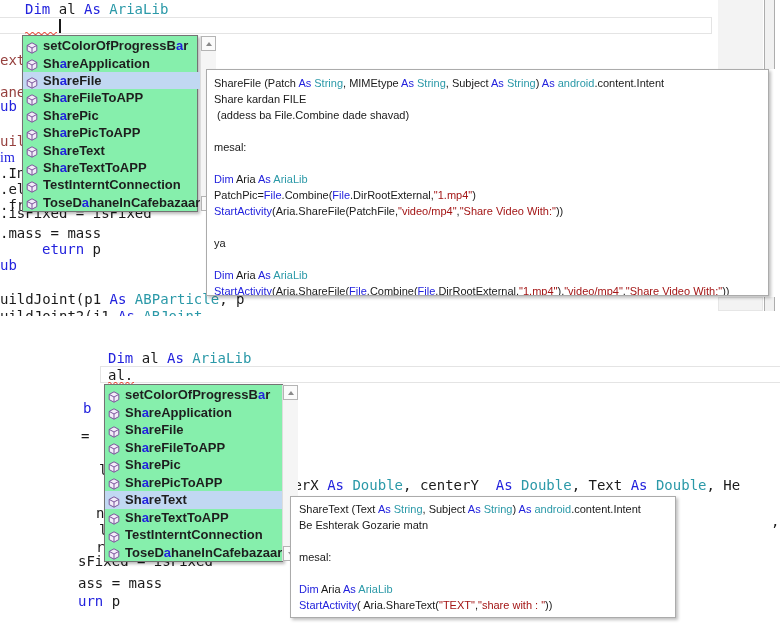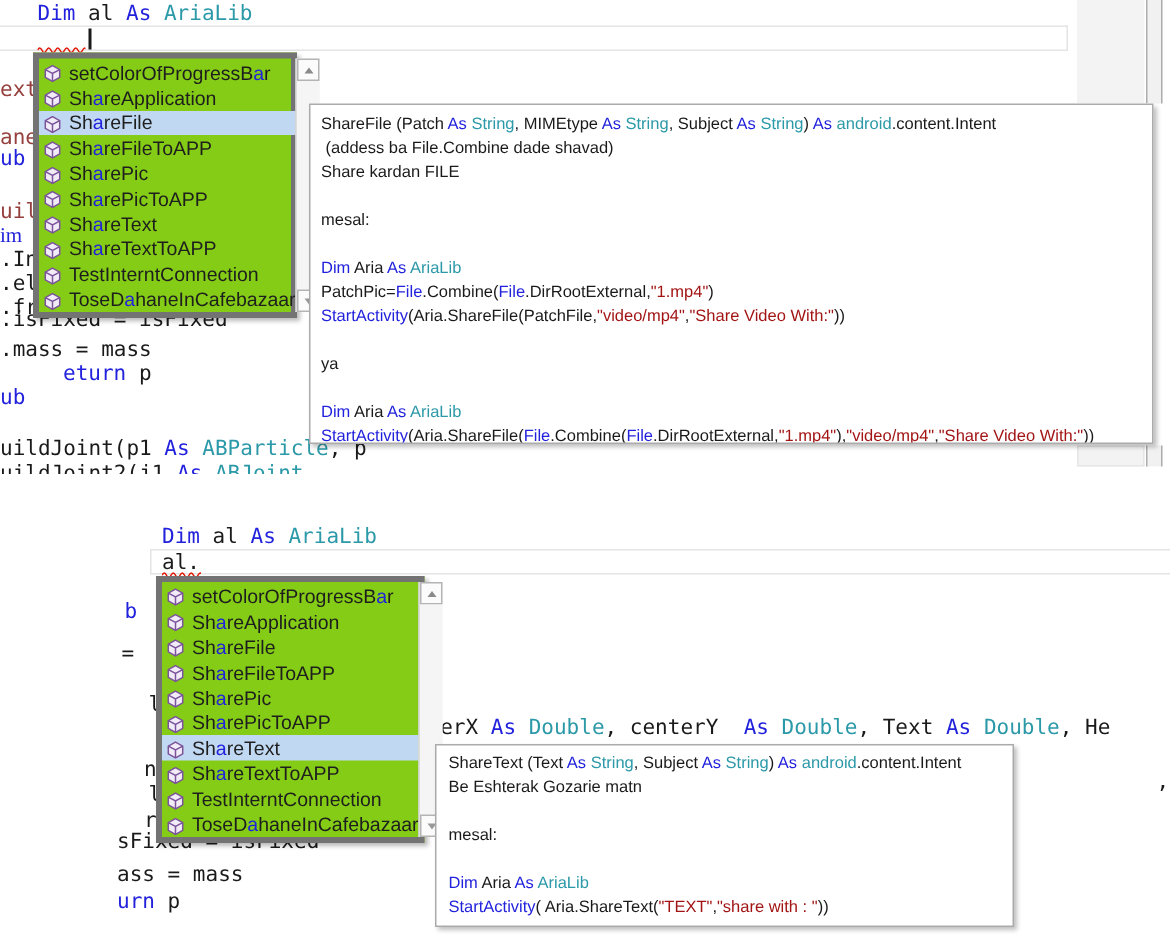--- a/index.html
+++ b/index.html
@@ -20,22 +20,22 @@
                border-bottom:1px solid #E4E4E4;border-right:1px solid #E4E4E4;}
   .curline.bot{left:100px;top:366px;width:680px;height:17px;border-top:1px solid #E4E4E4;
                border-bottom:1px solid #E4E4E4;border-left:1px solid #E4E4E4;}
   .caret{position:absolute;left:59px;top:19px;width:2px;height:14px;background:#1a1a1a;}
   .squig{position:absolute;}
   
   .gutter{position:absolute;background:#F3F3F3;}
   .vsplit{position:absolute;width:9px;background:#F1F1F1;border-left:1px solid #ADADAD;
           border-right:1px solid #ADADAD;}
   
-  .ac{position:absolute;box-sizing:border-box;background:#84cc16;border:4px solid #737373;
-      box-shadow:2px 2px 3px rgba(0,0,0,.28);display:flex;}
+  .ac{position:absolute;box-sizing:border-box;background:#86efac;border:1px solid #737373;
+      box-shadow:2px 2px 3px rgba(0,0,0,.28);display:flex;font-weight:bold;}
   .ac-list{flex:1 1 auto;display:flex;flex-direction:column;padding-top:1px;}
   .ac-row{display:flex;align-items:center;height:17.5px;padding-left:3px;}
   .ac-row.sel{background:var(--sel);}
   .ac-icon{width:12px;height:12px;flex:0 0 12px;margin-right:5px;display:inline-block;}
   .ac-label{font-size:13px;color:#1e1e1e;white-space:pre;}
   .ac-label .match{color:var(--kw);}
   .ac-scroll{flex:0 0 15px;display:flex;flex-direction:column;border-left:1px solid #DDDDDD;
              background:#F2F2F2;}
   .sb-btn{height:15px;box-sizing:border-box;background:#FBFBFB;border:1px solid #B4B4B4;
           display:flex;align-items:center;justify-content:center;}
@@ -164,22 +164,22 @@
       <div class="sb-track"></div>
       <div class="sb-btn">
           <span class="tri-down"></span>
         </div>
     </div>
   </div>
 
   <div class="tt" style="left:206px;top:69px;width:563px;height:227px;">
     <div class="tt-inner">
         <div class="tt-line"><span class="tok-pl">ShareFile (Patch </span><span class="tok-kw">As</span><span class="tok-pl"> </span><span class="tok-ty">String</span><span class="tok-pl">, MIMEtype </span><span class="tok-kw">As</span><span class="tok-pl"> </span><span class="tok-ty">String</span><span class="tok-pl">, Subject </span><span class="tok-kw">As</span><span class="tok-pl"> </span><span class="tok-ty">String</span><span class="tok-pl">) </span><span class="tok-kw">As</span><span class="tok-pl"> </span><span class="tok-ty">android</span><span class="tok-pl">.content.Intent</span></div>
+        <div class="tt-line"><span class="tok-pl">Share kardan FILE</span></div>
         <div class="tt-line"><span class="tok-pl"> (addess ba File.Combine dade shavad)</span></div>
-        <div class="tt-line"><span class="tok-pl">Share kardan FILE</span></div>
         <div class="tt-line"></div>
         <div class="tt-line"><span class="tok-pl">mesal:</span></div>
         <div class="tt-line"></div>
         <div class="tt-line"><span class="tok-kw">Dim</span><span class="tok-pl"> Aria </span><span class="tok-kw">As</span><span class="tok-pl"> </span><span class="tok-ty">AriaLib</span></div>
         <div class="tt-line"><span class="tok-pl">PatchPic=</span><span class="tok-kw">File</span><span class="tok-pl">.Combine(</span><span class="tok-kw">File</span><span class="tok-pl">.DirRootExternal,</span><span class="tok-str">"1.mp4"</span><span class="tok-pl">)</span></div>
         <div class="tt-line"><span class="tok-kw">StartActivity</span><span class="tok-pl">(Aria.ShareFile(PatchFile,</span><span class="tok-str">"video/mp4"</span><span class="tok-pl">,</span><span class="tok-str">"Share Video With:"</span><span class="tok-pl">))</span></div>
         <div class="tt-line"></div>
         <div class="tt-line"><span class="tok-pl">ya</span></div>
         <div class="tt-line"></div>
         <div class="tt-line"><span class="tok-kw">Dim</span><span class="tok-pl"> Aria </span><span class="tok-kw">As</span><span class="tok-pl"> </span><span class="tok-ty">AriaLib</span></div>

